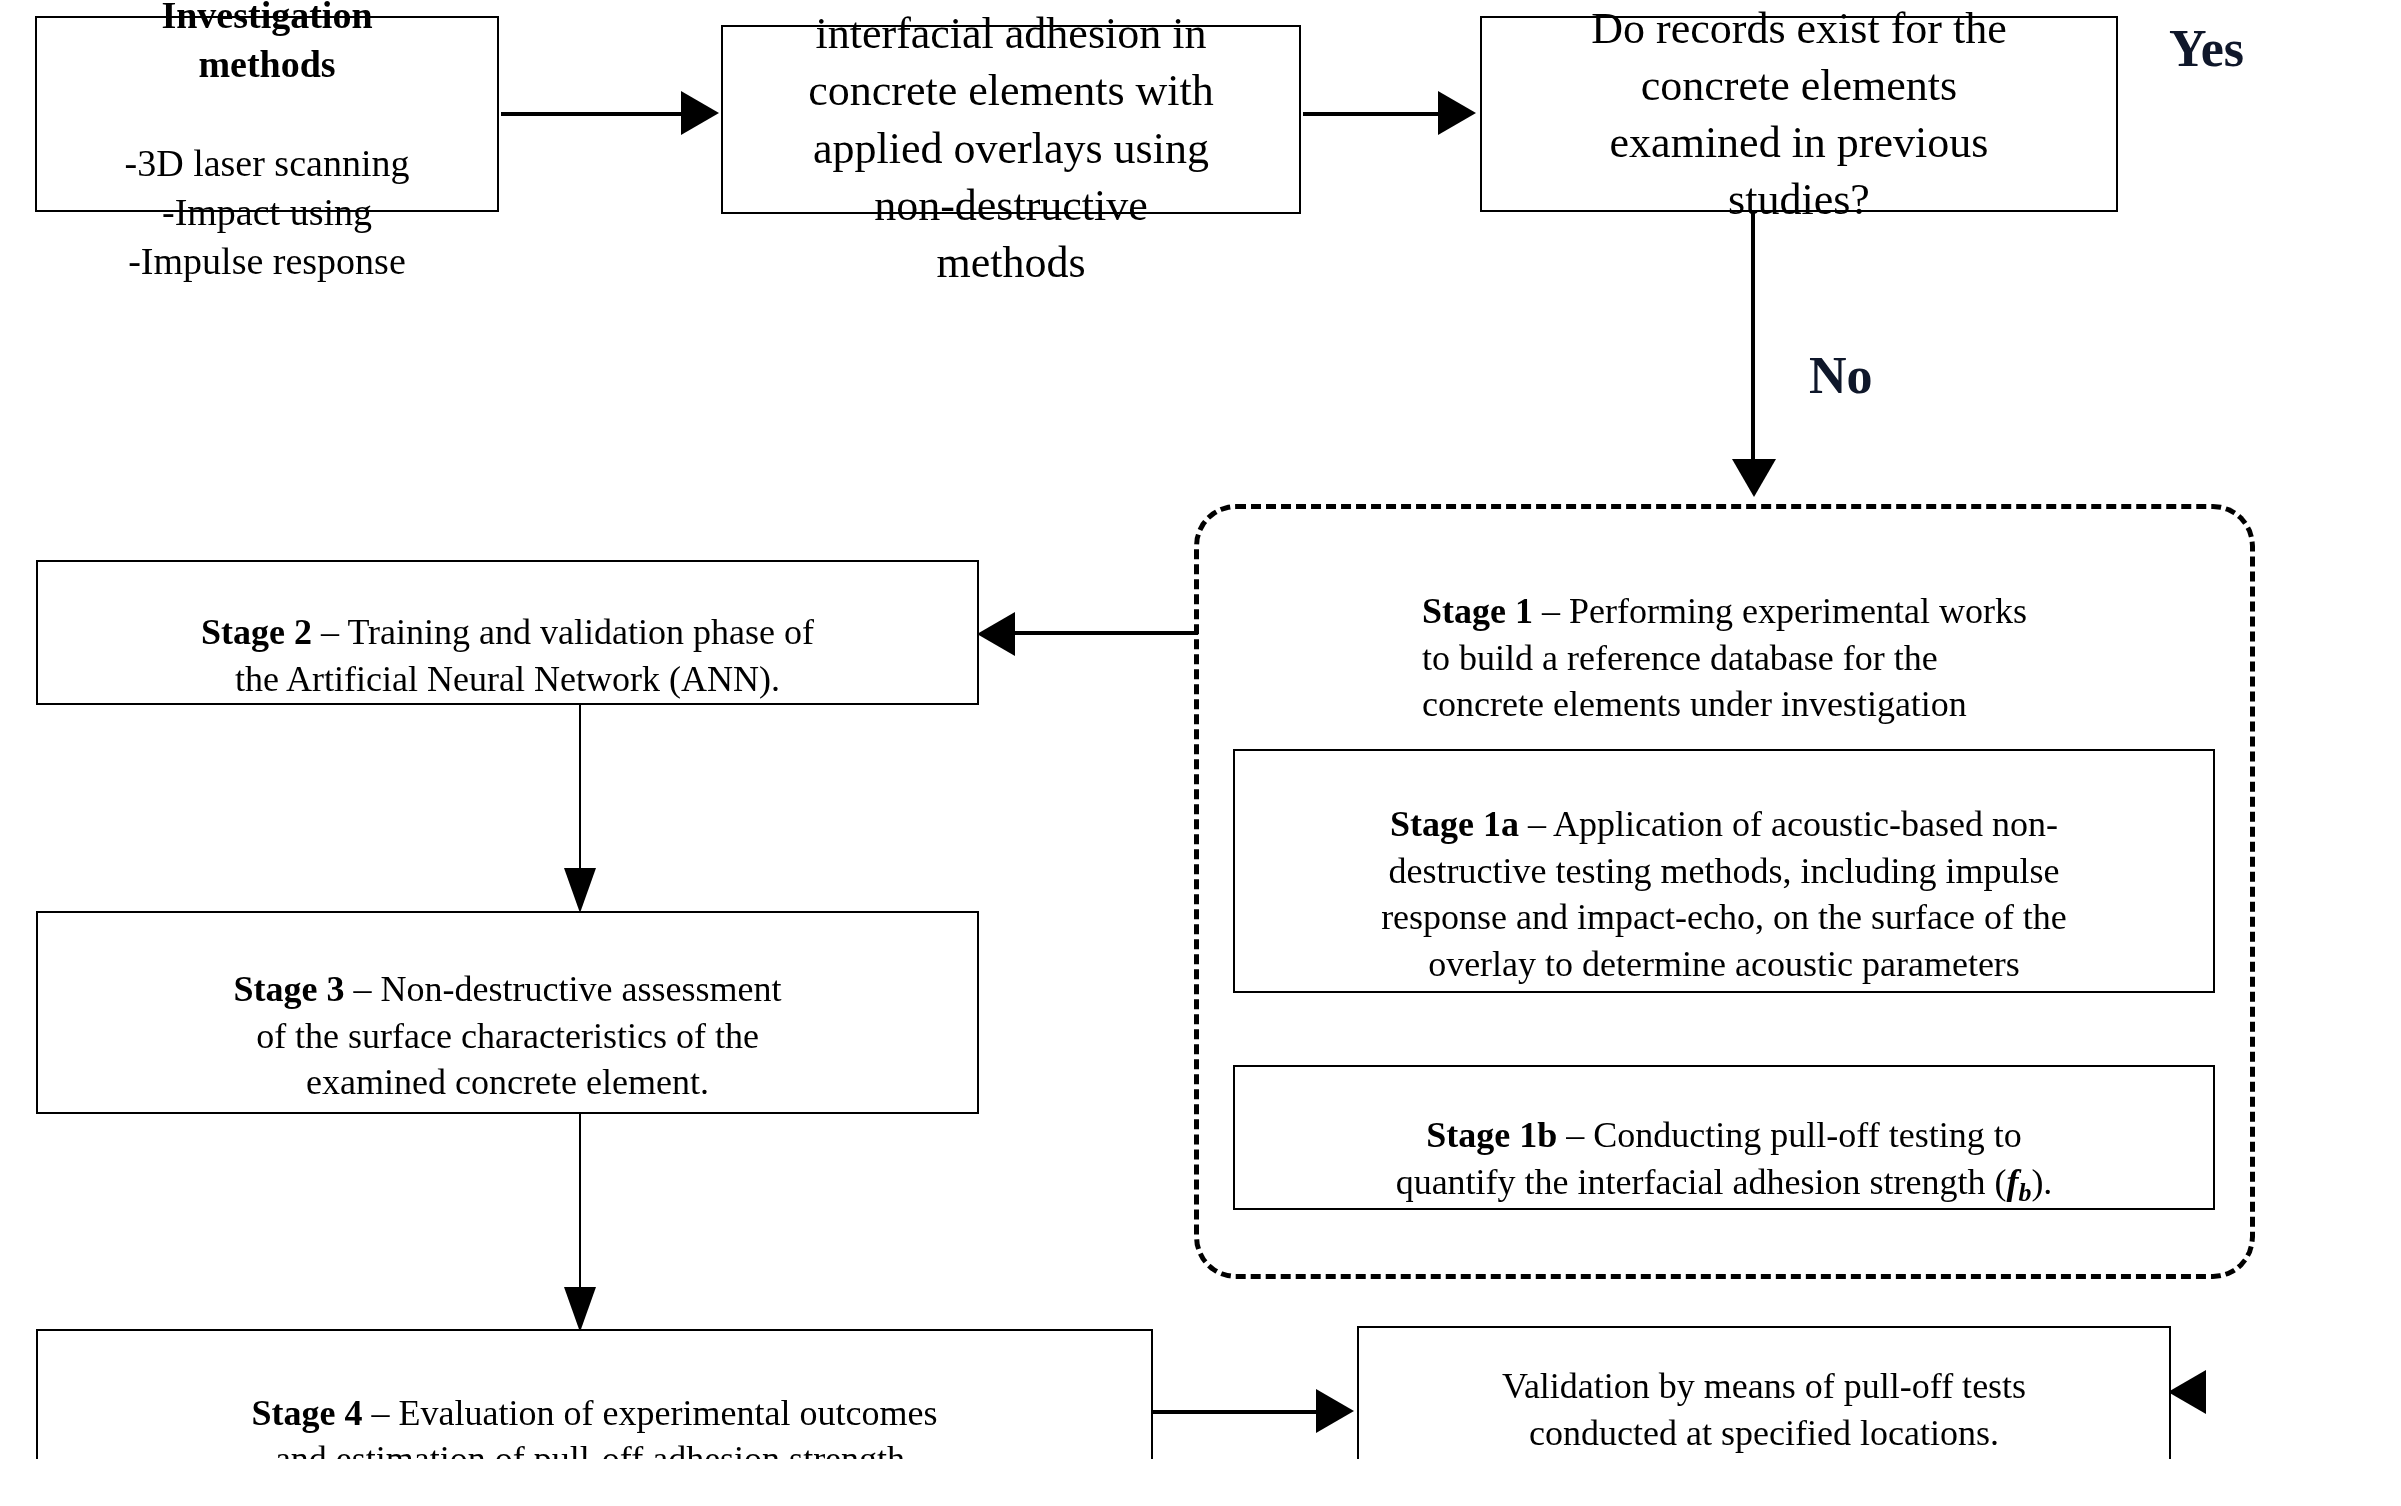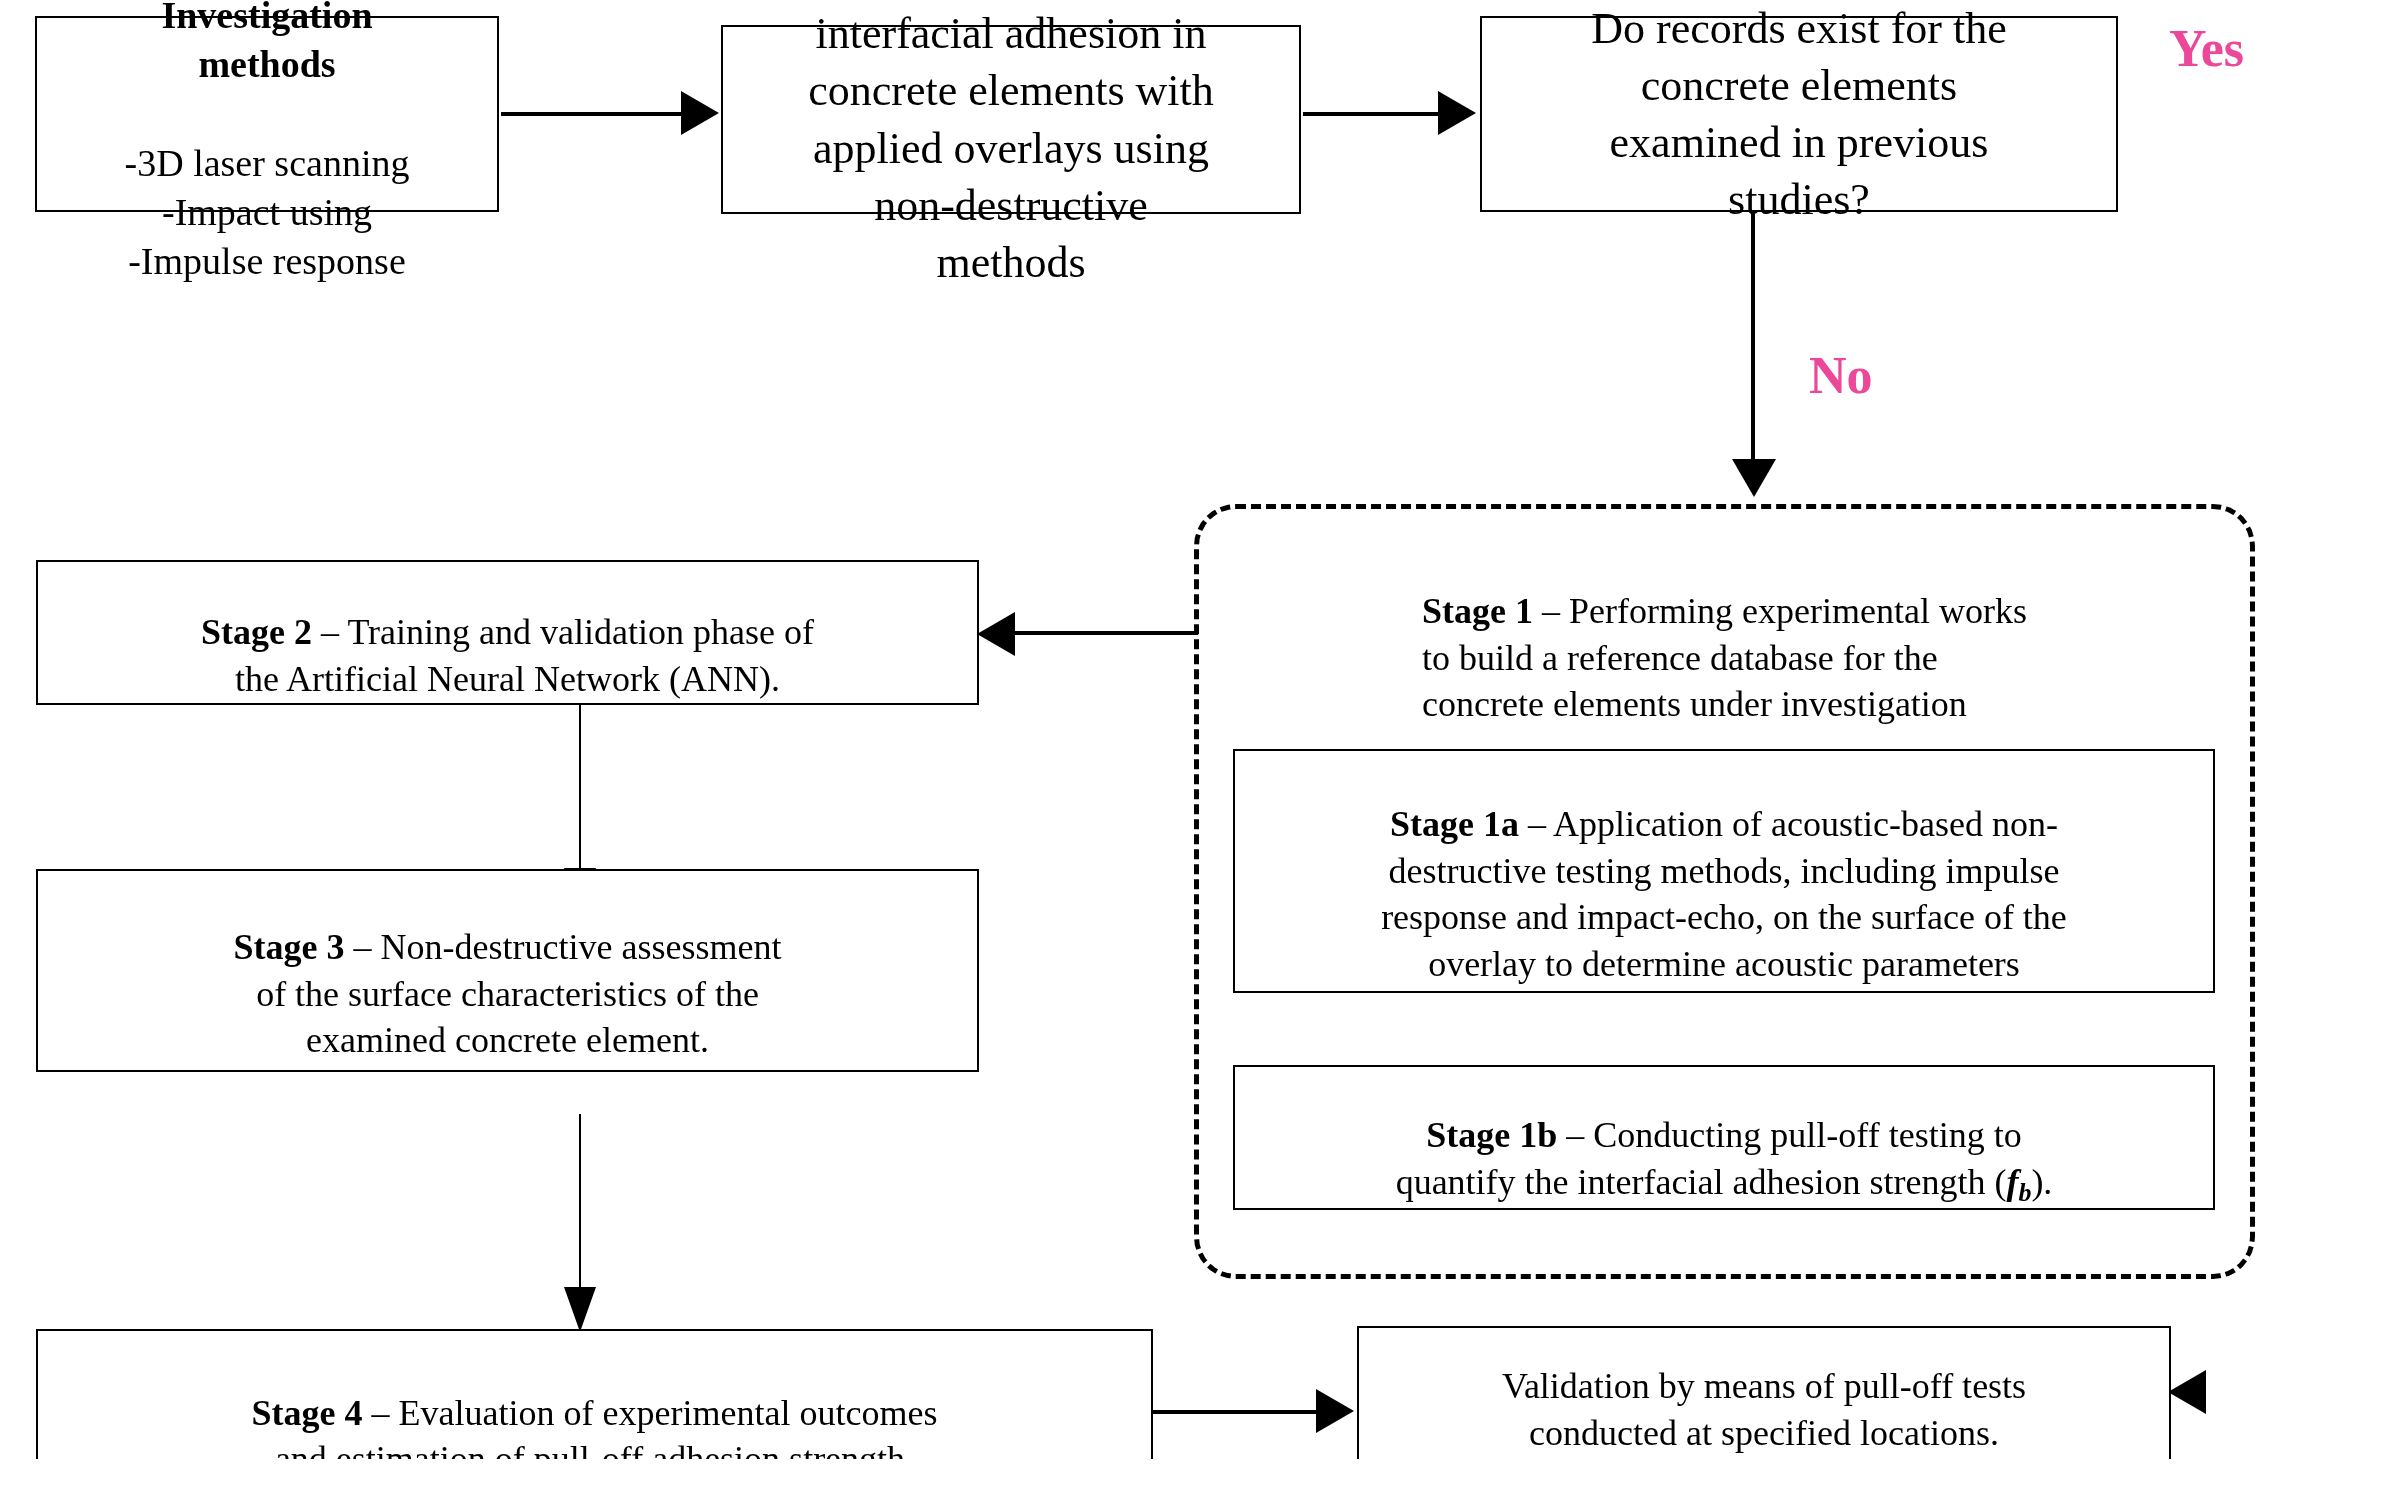--- a/index.html
+++ b/index.html
@@ -92,21 +92,21 @@
     position: absolute;
     width: 0; height: 0;
     border-left: 16px solid transparent;
     border-right: 16px solid transparent;
     border-top: 45px solid #000000;
   }
 
   
   .branch-label {
     position: absolute;
-    color: #ec4899;
+    color: #0f172a;
     font-weight: bold;
     font-size: 52px;
     font-family: "Liberation Serif", "DejaVu Serif", serif;
     line-height: 1;
     white-space: nowrap;
   }
 
   .sub { font-size: 0.72em; vertical-align: -0.28em; }
   .ital { font-style: italic; font-weight: bold; }
 </style>
@@ -193,21 +193,21 @@
   <div class="box fs-stage" style="left:36px; top:560px; width:943px; height:145px;">
     <span class="txt">
       <b class="lbl">Stage 2</b><span> – </span><span>Training and validation phase of
 the Artificial Neural Network (ANN).</span>
     </span>
   </div>
 
   <div class="thin-v" style="left:579px; top:705px; height:164px;"></div>
   <div class="arrow-d-thin" style="left:564px; top:868px;"></div>
 
-  <div class="box fs-stage" style="left:36px; top:869px; width:943px; height:203px;">
+  <div class="box fs-stage" style="left:36px; top:911px; width:943px; height:203px;">
     <span class="txt">
       <b class="lbl">Stage 3</b><span> – </span><span>Non-destructive assessment
 of the surface characteristics of the
 examined concrete element.</span>
     </span>
   </div>
 
   <div class="thin-v" style="left:579px; top:1114px; height:174px;"></div>
   <div class="arrow-d-thin" style="left:564px; top:1287px;"></div>
 

